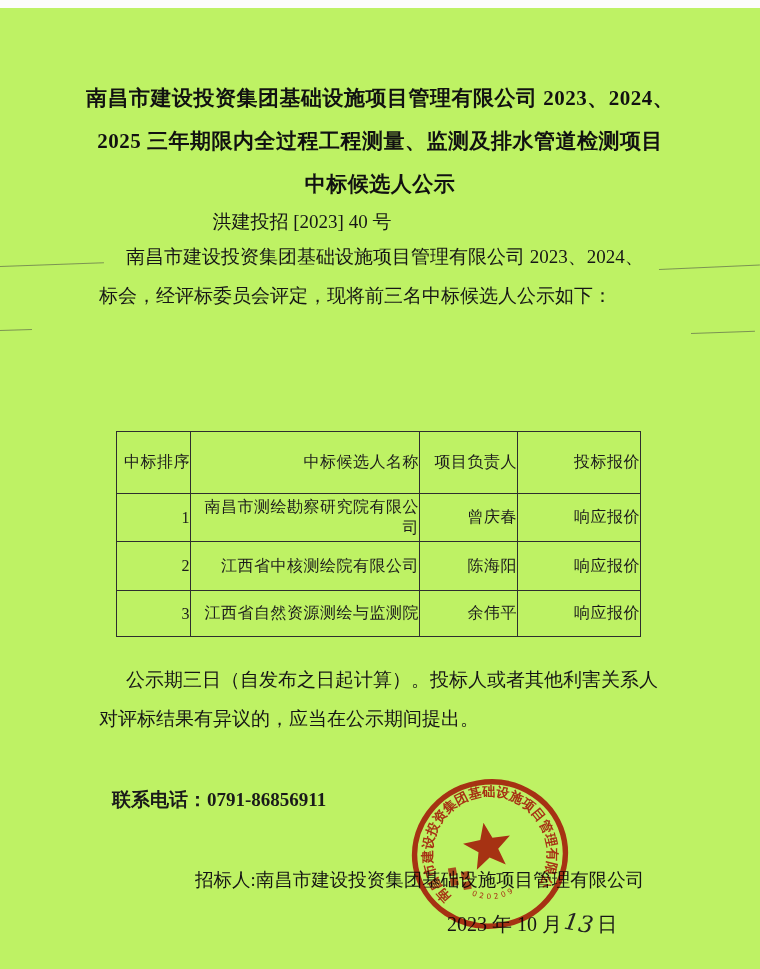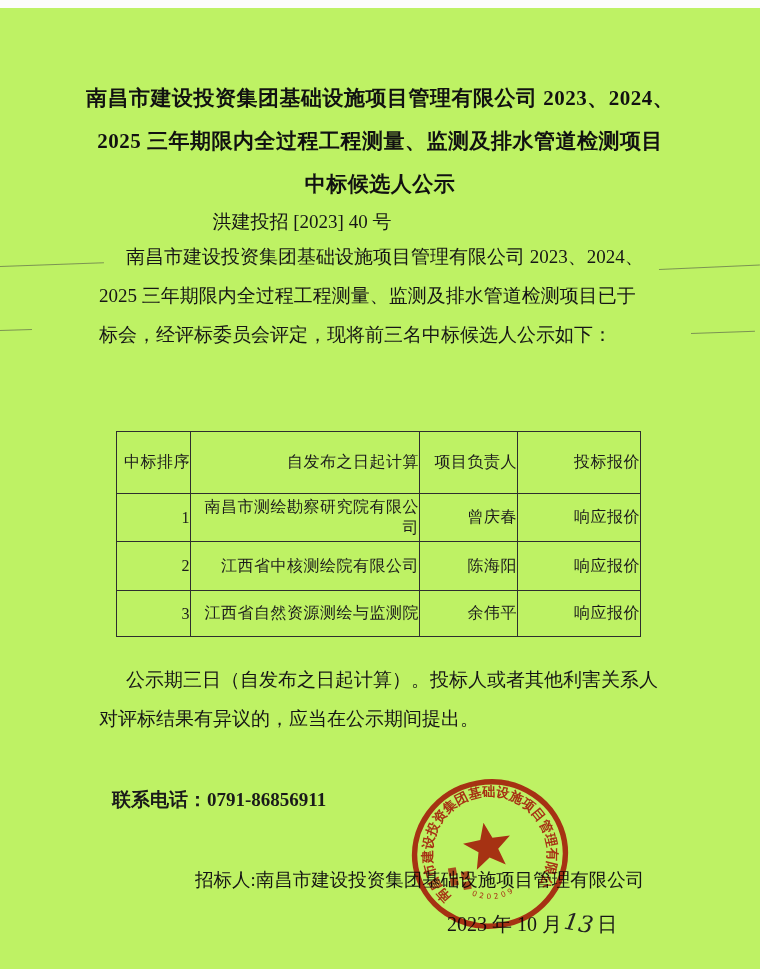--- a/index.html
+++ b/index.html
@@ -88,35 +88,34 @@
   <div class="title">
     <div class="line">南昌市建设投资集团基础设施项目管理有限公司 2023、2024、</div>
     <div class="line">2025 三年期限内全过程工程测量、监测及排水管道检测项目</div>
     <div class="line">中标候选人公示</div>
   </div>
 
   <div class="doc-number">洪建投招 [2023] 40 号</div>
 
   <div class="body-par">
     <div class="line indent">南昌市建设投资集团基础设施项目管理有限公司 2023、2024、</div>
-    <div class="line">2025 三年期限内全过程工程测量、监测及排水管道检测项目已于</div>
     <div class="line">标会，经评标委员会评定，现将前三名中标候选人公示如下：</div>
   </div>
 
   <table class="bid-table">
     <colgroup>
       <col style="width:74px">
         <col style="width:229px">
         <col style="width:98px">
         <col style="width:123px">
     </colgroup>
     <tbody>
       <tr class="hdr">
         <th>中标排序</th>
-        <th>自发布之日起计算</th>
+        <th>中标候选人名称</th>
         <th>项目负责人</th>
         <th>投标报价</th>
       </tr>
       <tr class="r1">
         <td>1</td>
         <td>南昌市测绘勘察研究院有限公司</td>
         <td>曾庆春</td>
         <td>响应报价</td>
       </tr>
       <tr class="r2">

